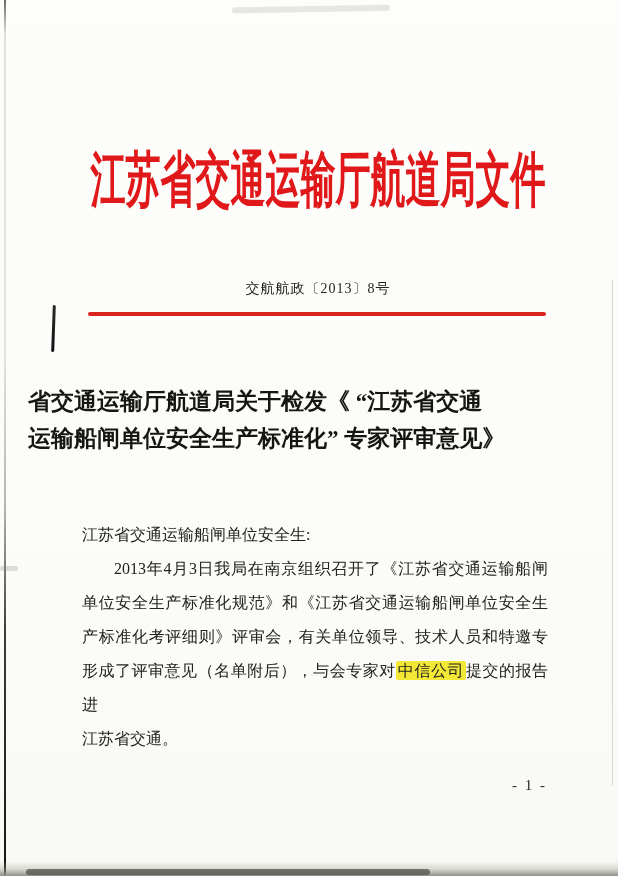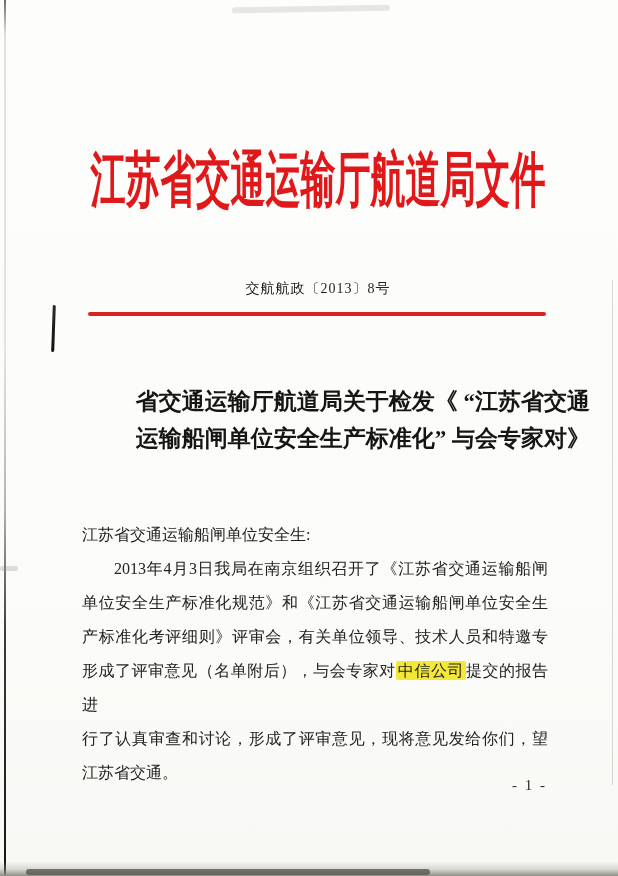--- a/index.html
+++ b/index.html
@@ -55,21 +55,21 @@
   .doc-number {
     position:absolute; top:280px; left:18px; width:600px;
     text-align:center; font-size:14px; color:#1f1f1d; letter-spacing:1px;
   }
   .red-rule {
     position:absolute; left:88px; top:312px; width:458px; height:4px;
     border-radius:2px;
   }
   .doc-title {
     position:absolute; top:384px; left:28px; width:562px;
-    text-align:right; font-weight:bold; font-size:23px; line-height:36.5px;
+    text-align:left; font-weight:bold; font-size:23px; line-height:36.5px;
     color:#151513;
   }
   .body-block {
     position:absolute; top:518px; left:82px; width:466px;
     font-size:16px; line-height:34px; color:#232220;
   }
   .body-line { min-height:34px; }
   .body-line.indent { text-indent:2em; }
   .body-line.fill {
     text-align:justify; text-align-last:justify; text-justify:inter-character;
@@ -94,27 +94,26 @@
   <div class="pen-mark"></div>
 
   <div class="masthead" style="color: rgb(224, 24, 26);">江苏省交通运输厅航道局文件</div>
 
   <div class="doc-number">交航航政〔2013〕8号</div>
 
   <div class="red-rule" style="background-color: rgb(218, 36, 32);"></div>
 
   <div class="doc-title">
     <div>省交通运输厅航道局关于检发《 “江苏省交通</div>
-    <div>运输船闸单位安全生产标准化” 与会专家对》</div>
+    <div>运输船闸单位安全生产标准化” 专家评审意见》</div>
   </div>
 
   <div class="body-block" id="body-block">
       <div class="body-line"><span>江苏省交通运输船闸单位安全生:</span></div>
       <div class="body-line indent fill"><span>2013年4月3日我局在南京组织召开了《江苏省交通运输船闸</span></div>
       <div class="body-line fill"><span>单位安全生产标准化规范》和《江苏省交通运输船闸单位安全生</span></div>
       <div class="body-line fill"><span>产标准化考评细则》评审会，有关单位领导、技术人员和特邀专</span></div>
       <div class="body-line fill"><span>形成了评审意见（名单附后），与会专家对</span><span class="hl" style="background-color: rgb(244, 232, 55);">中信公司</span><span>提交的报告进</span></div>
-      <div class="body-line fill"><span>行了认真审查和讨论，形成了评审意见，现将意见发给你们，望</span></div>
       <div class="body-line"><span>江苏省交通。</span></div>
     </div>
 
   <div class="page-number">- 1 -</div>
 </div>
 
 </body></html>

